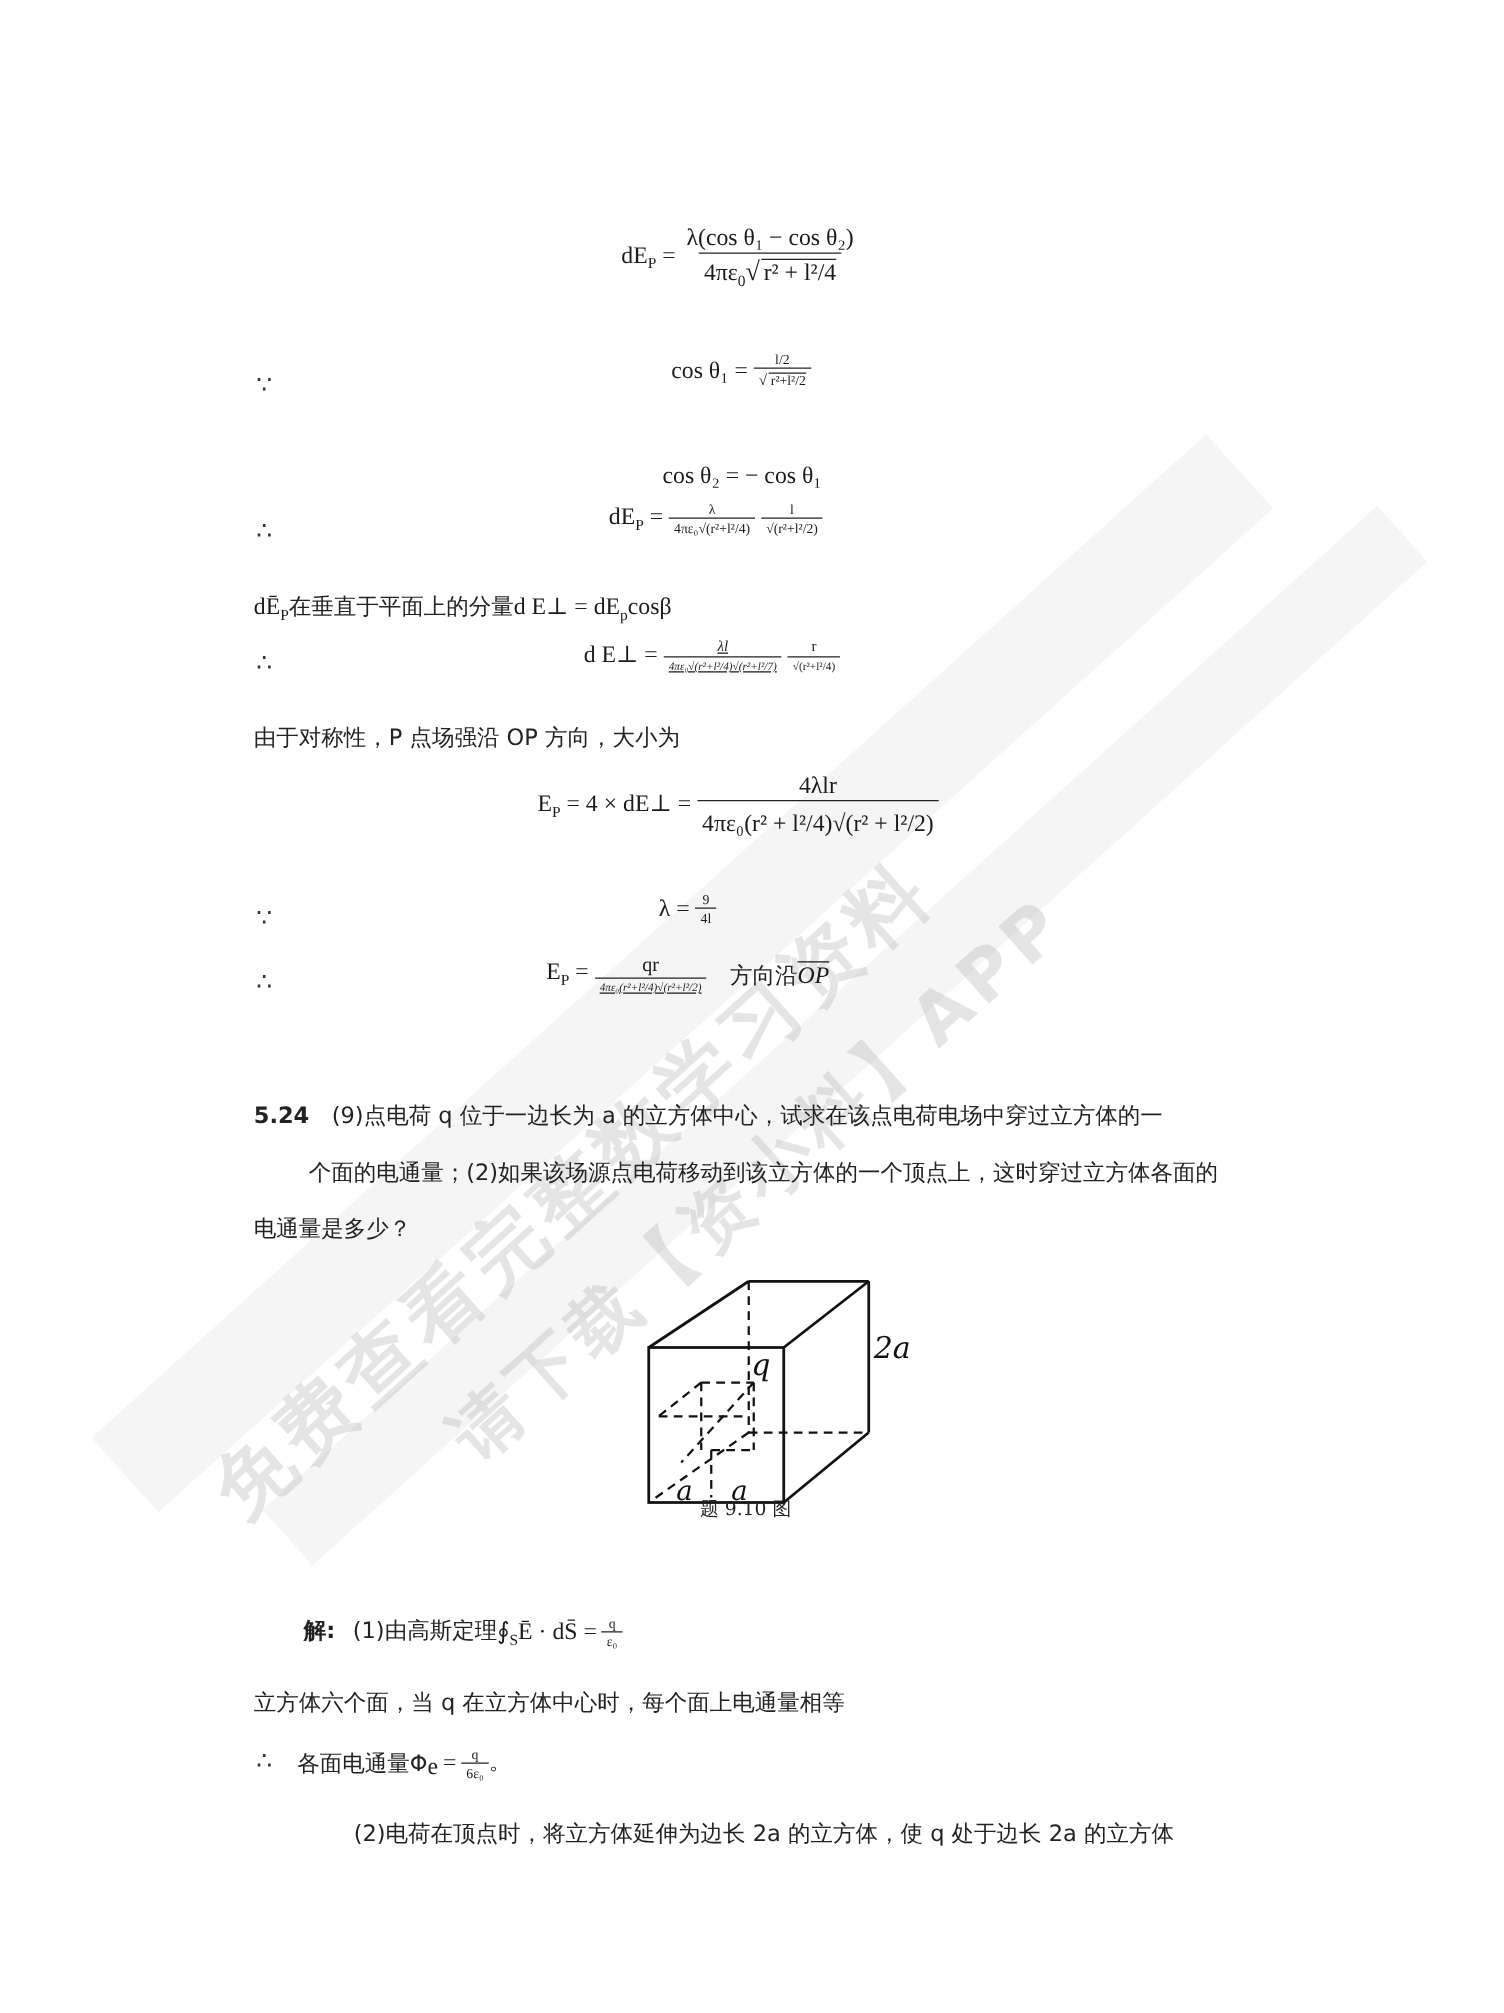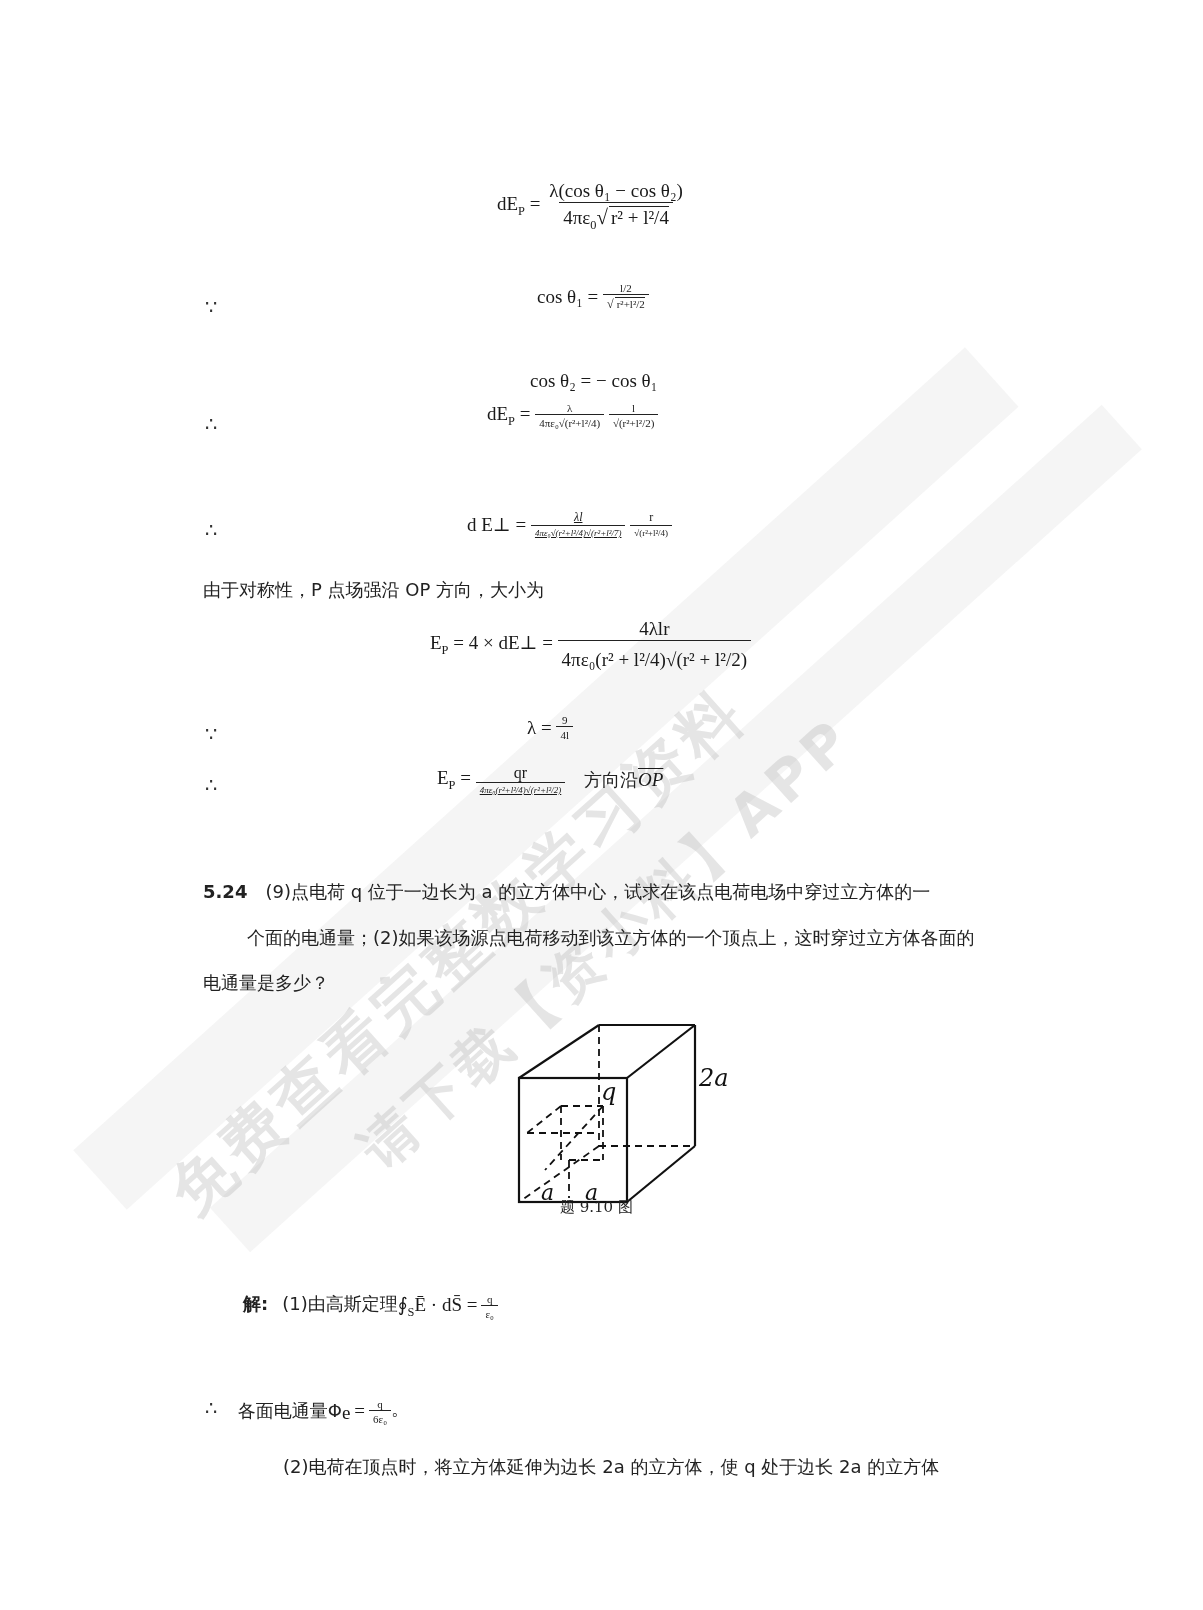--- a/index.html
+++ b/index.html
@@ -65,20 +65,23 @@
     <span class="frac small">
       <span class="num">λ</span>
       <span class="den">4πε₀√(r²+l²/4)</span>
     </span>
     <span class="frac small">
       <span class="num">l</span>
       <span class="den">√(r²+l²/2)</span>
     </span>
   </div>
 
+  <div class="abs" style="left:203px; top:473px;">
+    <span class="math"><span>dĒ</span><sub>P</sub></span><span class="cjk">在垂直于平面上的分量</span><span class="math"><span>d E⊥ = dE</span><sub>p</sub><span>cosβ</span></span>
+  </div>
 
   <div class="abs sym" style="left:205px; top:518px;">∴</div>
   <div class="abs math" style="left:467px; top:510px;">
     <span style="vertical-align:middle;">d E⊥ =</span>
     <span class="frac tiny">
       <span class="num i" style="font-size:12px;">λl</span>
       <span class="den i">4πε₀√(r²+l²/4)√(r²+l²/7)</span>
     </span>
     <span class="frac tiny">
       <span class="num" style="font-size:12px;">r</span>
@@ -158,20 +161,21 @@
   <div class="caption">题 9.10 图</div>
 
   <div class="abs" style="left:243px; top:1292px;">
     <span class="cjk bold">解:</span>
     <span class="cjk" style="margin-left:10px;">(1)由高斯定理</span><span class="math" style="vertical-align:middle;"><span>∮</span><sub>S</sub><span>Ē · dS̄ =</span></span>
     <span class="frac small math">
       <span class="num">q</span>
       <span class="den">ε₀</span>
     </span>
   </div>
+  <div class="abs cjk" style="left:203px; top:1350px;">立方体六个面，当 q 在立方体中心时，每个面上电通量相等</div>
   <div class="abs" style="left:205px; top:1396px;">
     <span class="sym">∴</span>
     <span class="cjk" style="margin-left:16px; vertical-align:middle;">各面电通量Φ</span><sub class="math">e</sub>
     <span class="math" style="vertical-align:middle;">=</span>
     <span class="frac small math">
       <span class="num">q</span>
       <span class="den">6ε₀</span>
     </span><span class="cjk">。</span>
   </div>
   <div class="abs cjk" style="left:283px; top:1455px;">(2)电荷在顶点时，将立方体延伸为边长 2a 的立方体，使 q 处于边长 2a 的立方体</div>

